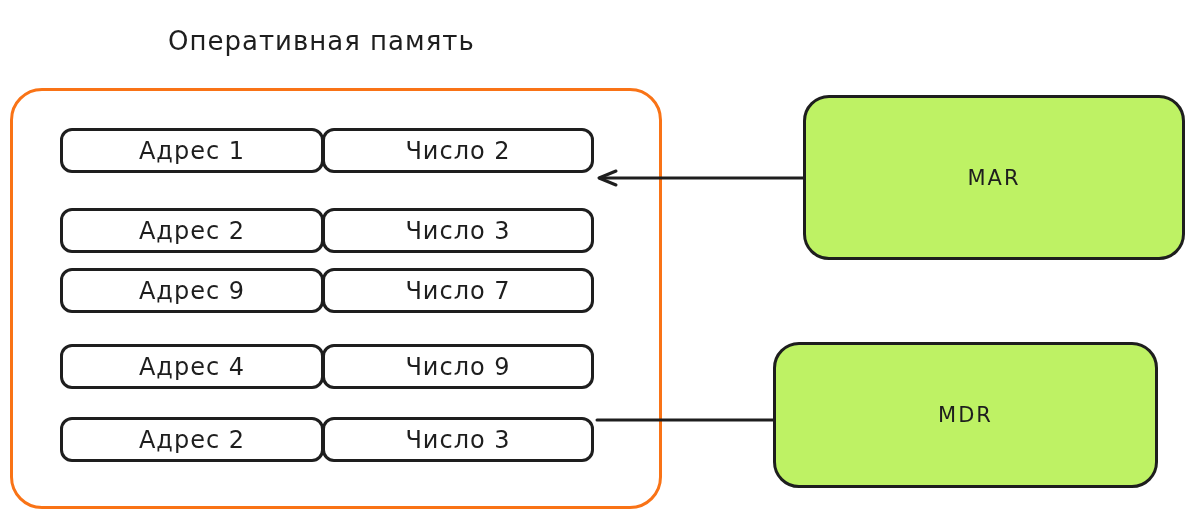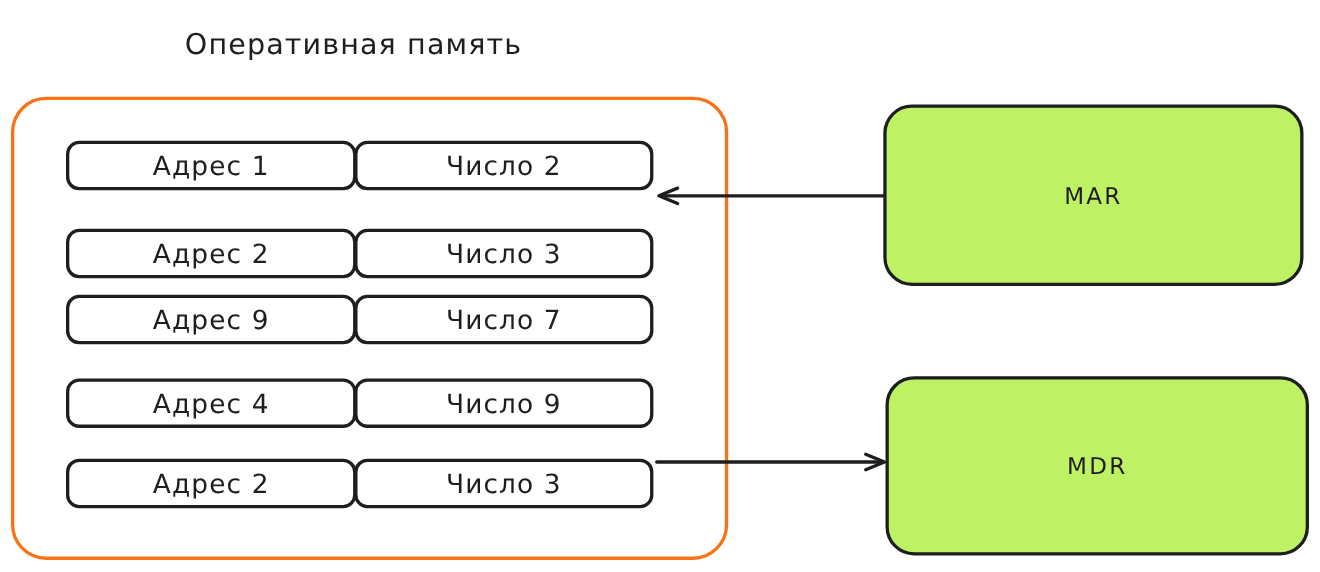--- a/index.html
+++ b/index.html
@@ -54,21 +54,21 @@
   .register-box {
     position: absolute;
     border: 3.5px solid #1e1e1e;
     border-radius: 26px;
     background: #bef264;
     display: flex; align-items: center; justify-content: center;
     font-size: 21px;
     letter-spacing: 2px;
   }
   .register-box.mar { left: 803px; top: 95px;  width: 382px; height: 165px; }
-  .register-box.mdr { left: 805px; top: 342px; width: 385px; height: 163px; }
+  .register-box.mdr { left: 773px; top: 342px; width: 385px; height: 146px; }
   .arrow-svg { position: absolute; overflow: visible; }
   .arrow-svg.mar-arrow { left: 591px; top: 167px; }
   .arrow-svg.mdr-arrow { left: 595px; top: 409px; }
   .arrow-svg path, .arrow-svg line {
     stroke: #1e1e1e; stroke-width: 3; fill: none;
     stroke-linecap: round; stroke-linejoin: round;
   }
 </style>
 </head>
 <body>

